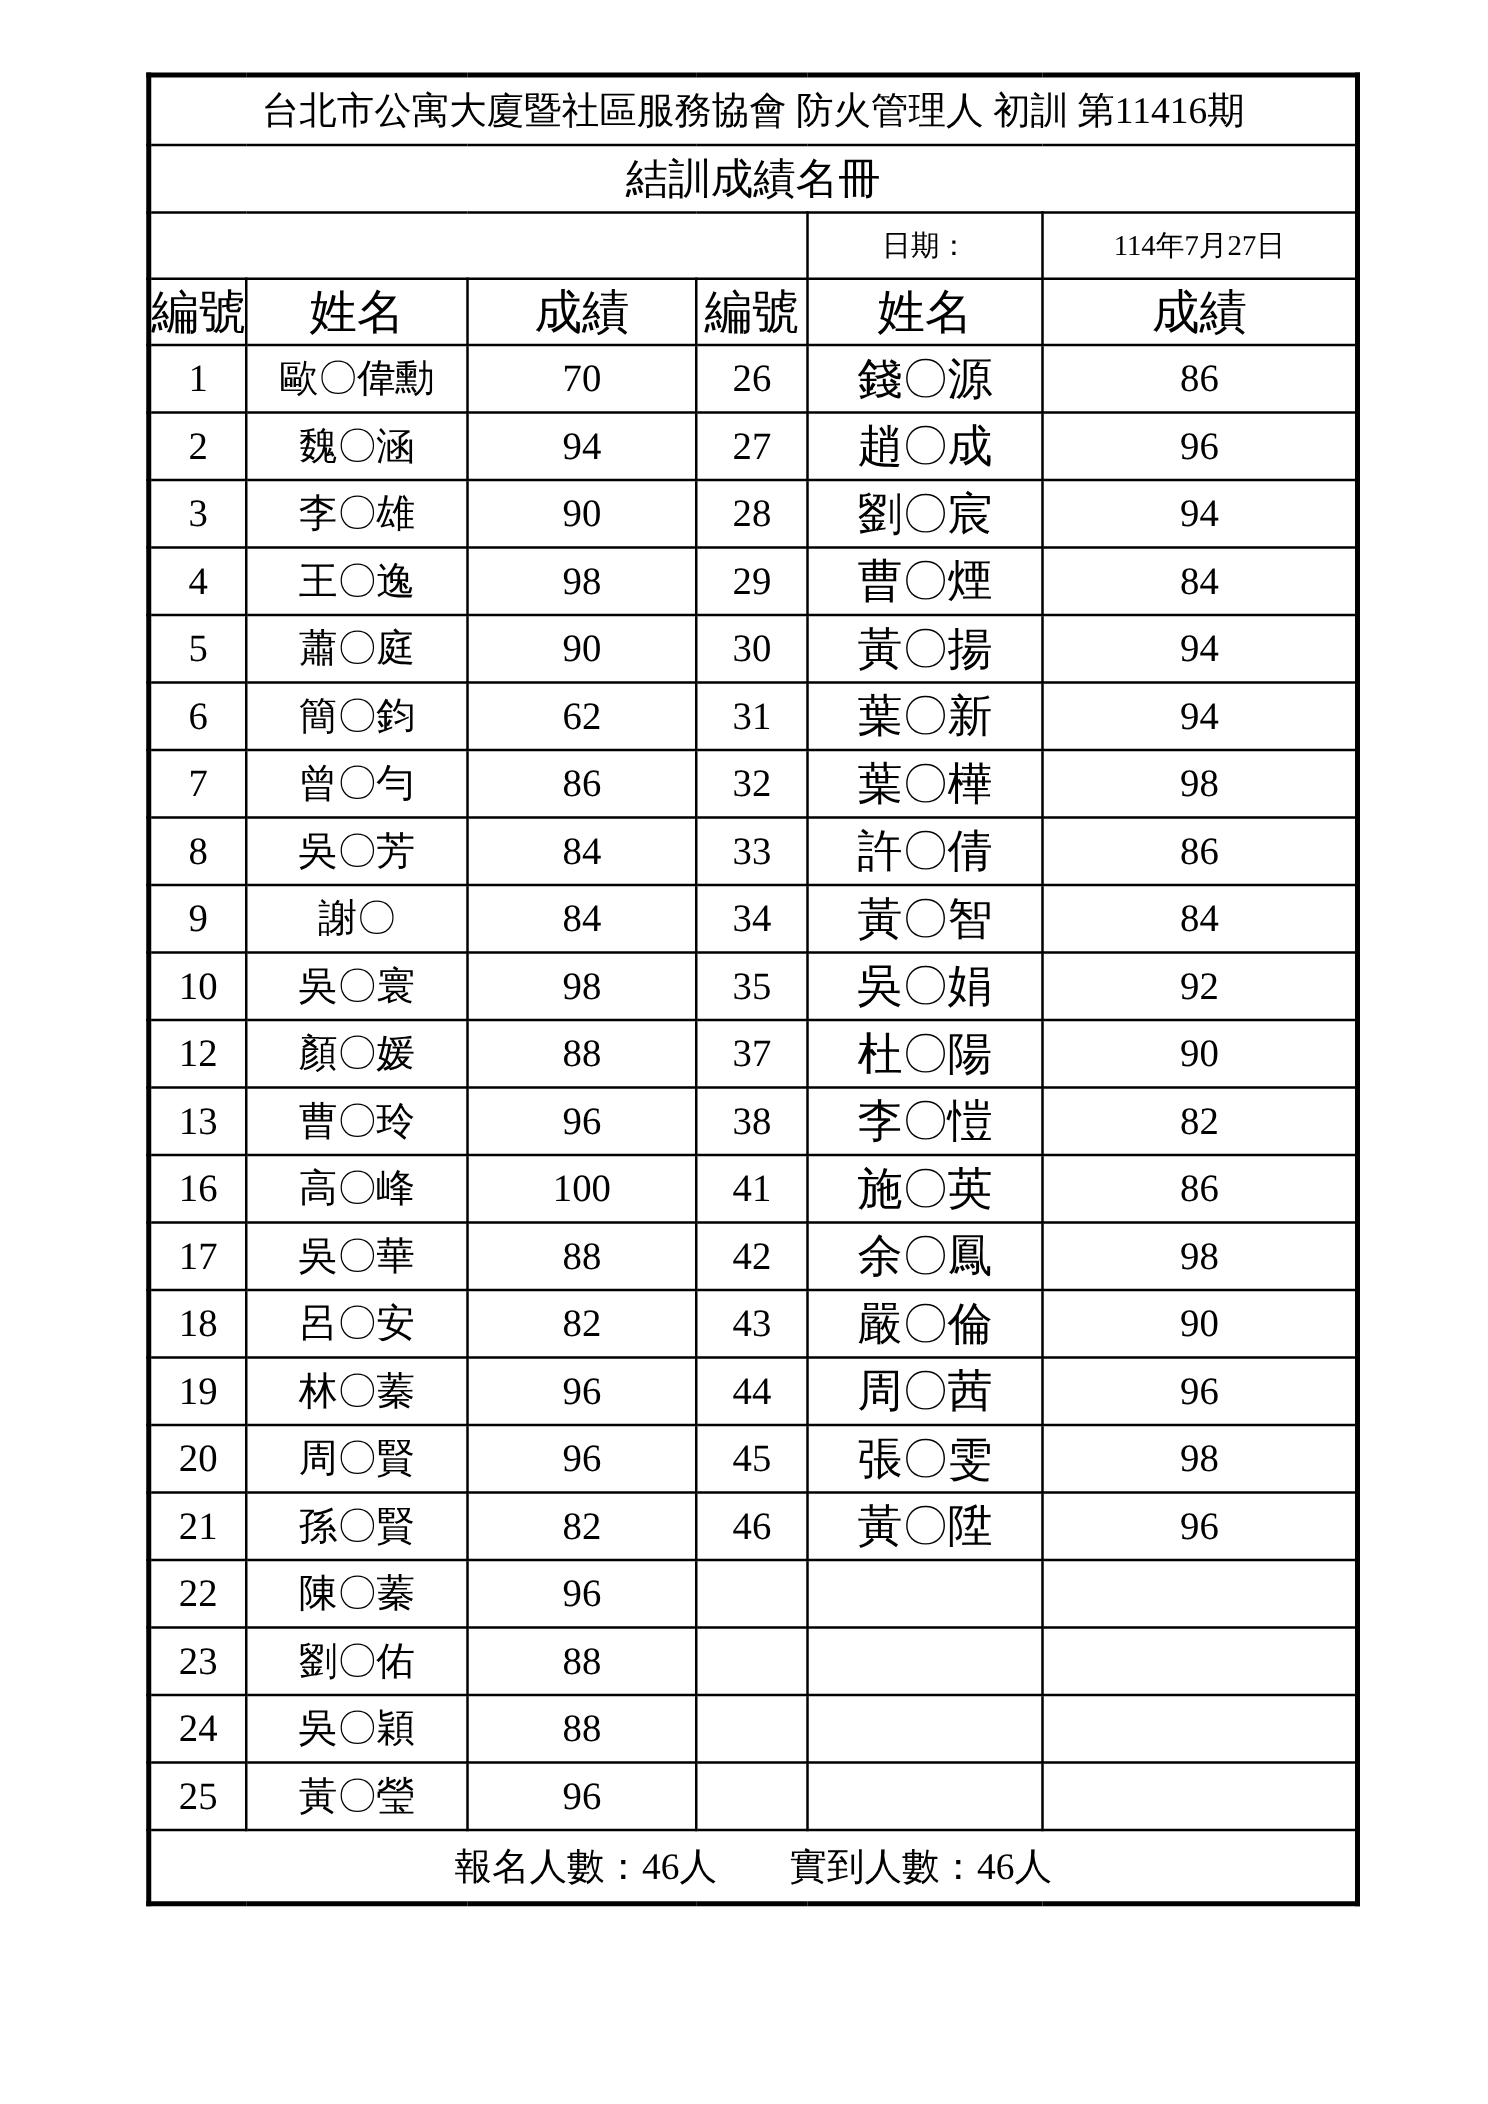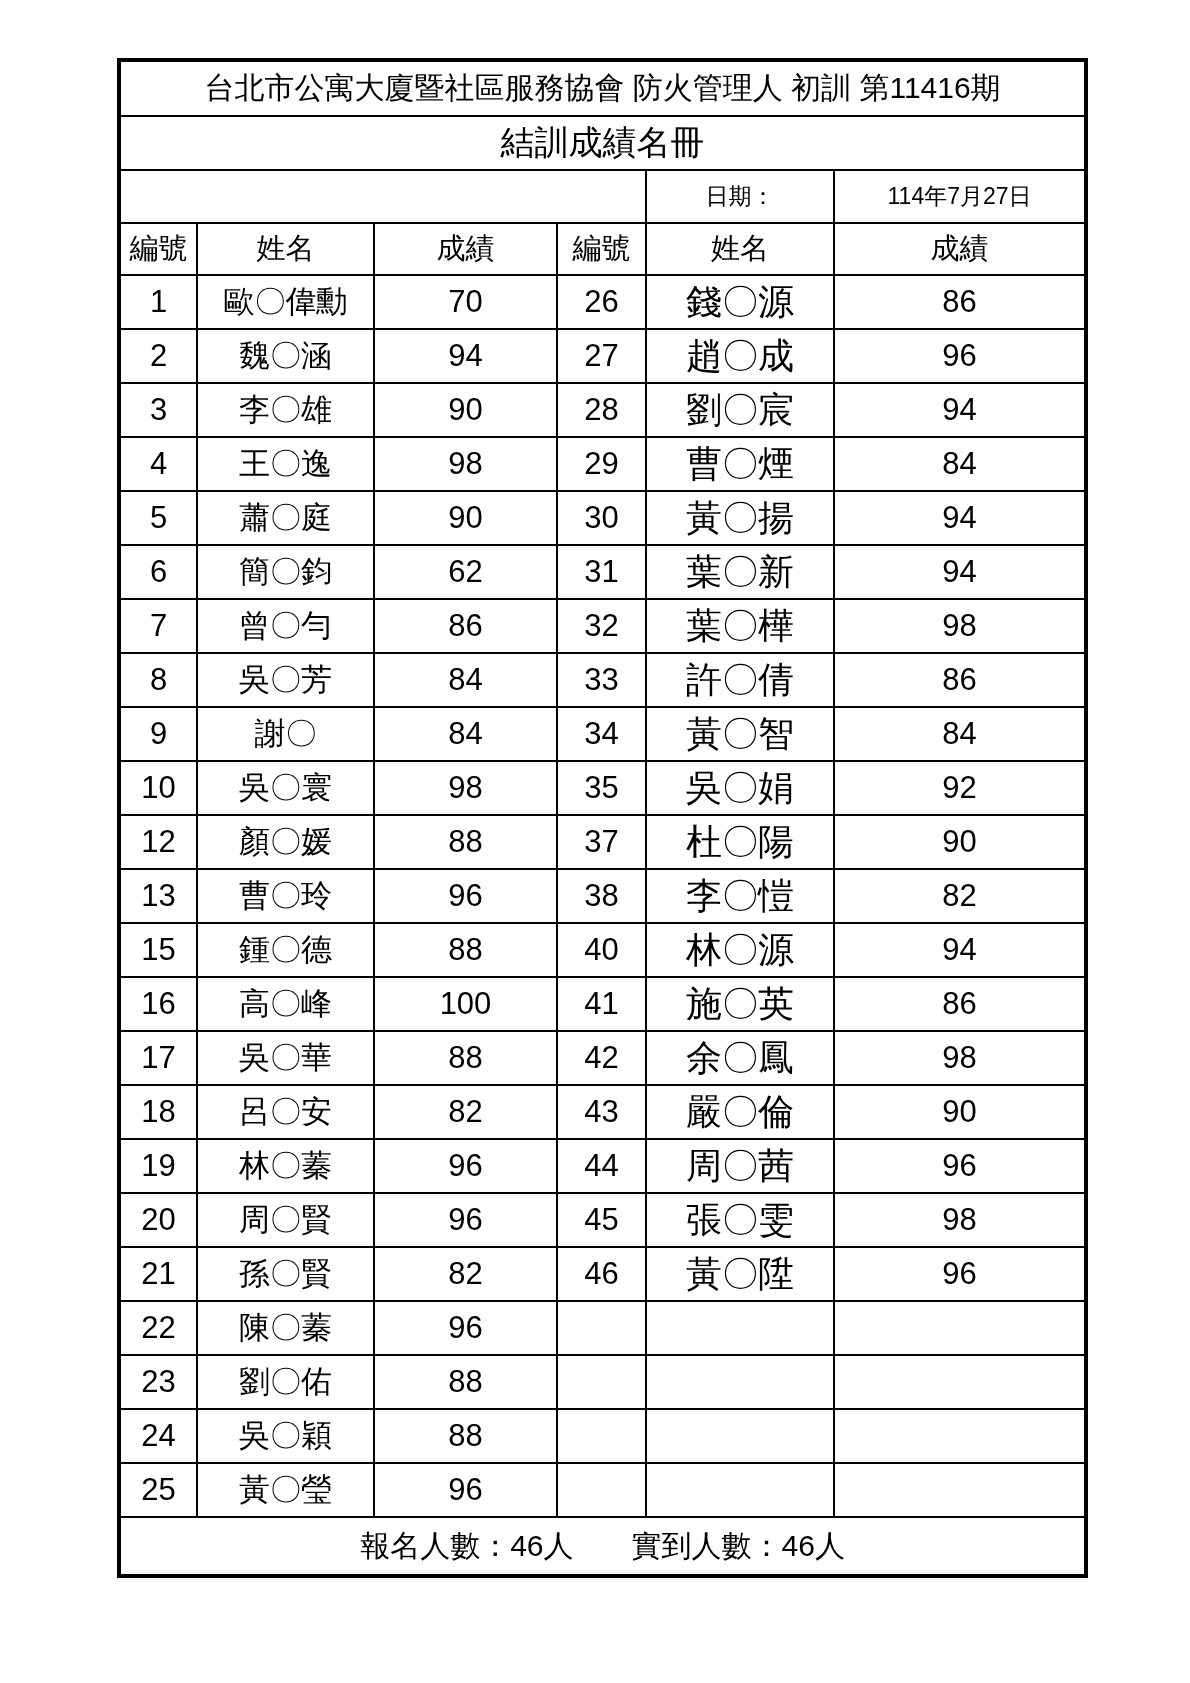--- a/index.html
+++ b/index.html
@@ -8,20 +8,21 @@
     background: #ffffff;
     font-family: "Liberation Sans", sans-serif;
     color: #000000;
   }
   .page {
     position: relative;
     width: 1190px;
     height: 1683px;
     background: #ffffff;
     overflow: hidden;
+    font-family: Liberation Serif, serif;
   }
   table.roster {
     position: absolute;
     left: 117px;
     top: 58px;
     width: 967px;
     border-collapse: collapse;
     table-layout: fixed;
     border: 4px solid #000000;
     background: #ffffff;
@@ -31,21 +32,21 @@
     text-align: center;
     vertical-align: middle;
     padding: 0;
     overflow: hidden;
     white-space: nowrap;
   }
   .c-title   { height: 53px; font-size: 30px; }
   .c-sub     { height: 52px; font-size: 34px; }
   .r-date td { height: 51px; font-size: 23px; }
   .c-datelabel { text-align: right; padding-right: 8px; }
-  .r-head td { height: 50px; font-size: 29px; }
+  .r-head td { height: 50px; font-size: 38px; }
   tr.data td { height: 52px; }
   .cell-no    { font-size: 31px; }
   .cell-name  { font-size: 31px; margin-top: 27px; }
   .cell-score { font-size: 31px; margin-left: 18px; }
   .nm-r { font-size: 36px; padding-top: 7px; height: 45px !important; }
   .c-summary { height: 56px; font-size: 30px; }
   .c-summary .sum-part { display: inline-block; margin: 0 29px; }
 </style>
 </head>
 <body>
@@ -170,28 +171,20 @@
   </tr>
         <tr class="data">
     <td class="cell-no">13</td>
     <td class="cell-name">曹〇玲</td>
     <td class="cell-score">96</td>
     <td class="cell-no">38</td>
     <td class="cell-name nm-r">李〇愷</td>
     <td class="cell-score">82</td>
   </tr>
         <tr class="data">
-    <td class="cell-no">15</td>
-    <td class="cell-name">鍾〇德</td>
-    <td class="cell-score">88</td>
-    <td class="cell-no">40</td>
-    <td class="cell-name nm-r">林〇源</td>
-    <td class="cell-score">94</td>
-  </tr>
-        <tr class="data">
     <td class="cell-no">16</td>
     <td class="cell-name">高〇峰</td>
     <td class="cell-score">100</td>
     <td class="cell-no">41</td>
     <td class="cell-name nm-r">施〇英</td>
     <td class="cell-score">86</td>
   </tr>
         <tr class="data">
     <td class="cell-no">17</td>
     <td class="cell-name">吳〇華</td>

